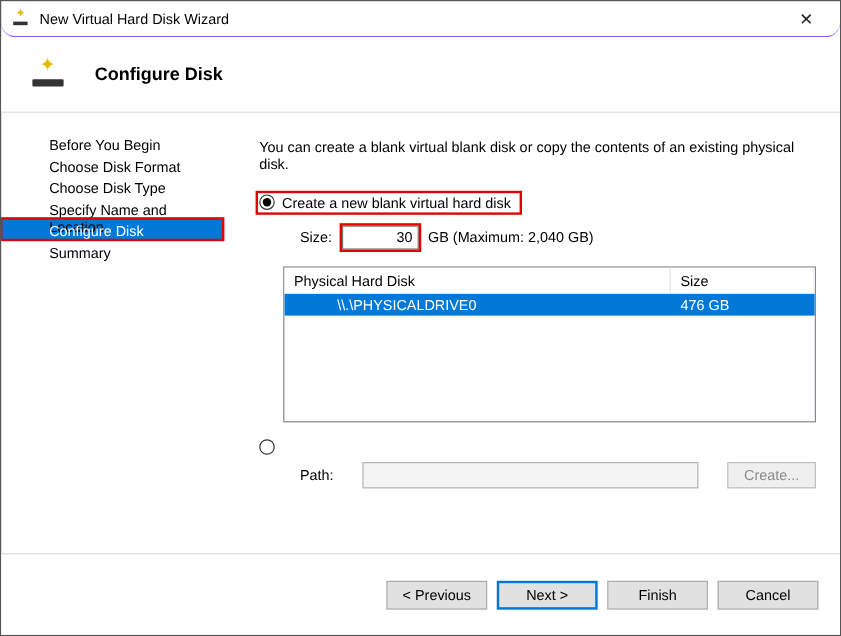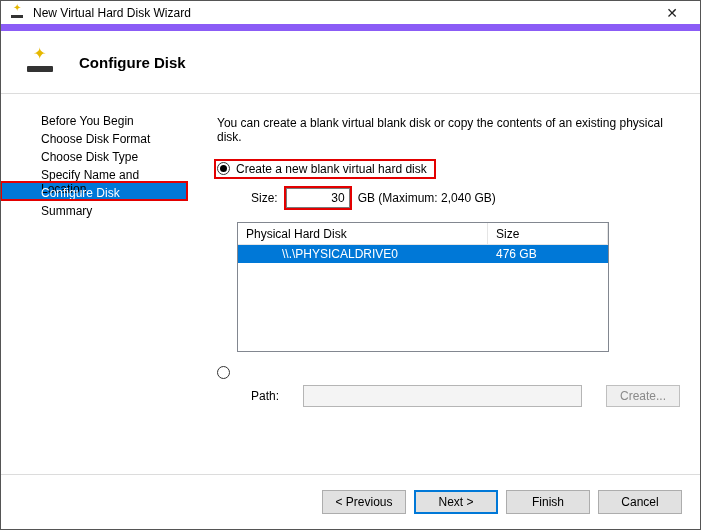--- a/index.html
+++ b/index.html
@@ -14,21 +14,22 @@
     height: 530px;
     border: 1px solid #555;
     overflow: hidden;
     position: relative;
   }
   .titlebar {
     height: 30px;
     display: flex;
     align-items: center;
     padding: 0 8px;
-    border-bottom: 7px solid #8b5cf6;
+    border-bottom: 1px solid #8b5cf6;
+    border-radius: 12px;
   }
   .titlebar .icon { width: 16px; height: 16px; margin-right: 8px; position: relative; }
   .titlebar .icon::before {
     content:""; position:absolute; left:2px; top:10px; width:12px; height:3px; background:#333;
   }
   .titlebar .icon::after {
     content:"✦"; position:absolute; left:4px; top:-3px; font-size:10px; color:#e6b800;
   }
   .titlebar-title { flex:1; font-size:12px; color:#000; }
   .close-btn { width:40px; height:28px; display:flex; align-items:center; justify-content:center; font-size:14px; color:#222; cursor:pointer; }
@@ -95,21 +96,21 @@
 
   .size-row { display:flex; align-items:center; margin:8px 0 14px 34px; gap:8px; }
   .size-input {
     width:64px; height:20px; border:1px solid #7a7a7a; text-align:right; padding:1px 4px;
     font-family:inherit; font-size:12px;
   }
   .size-input.hl { outline:2px solid #e30000; outline-offset:0; }
 
   .disk-table-wrap {
     margin:6px 0 6px 20px;
-    width:372px;
+    width:444px;
   }
   .disk-table {
     border:1px solid #828790;
     height:130px;
     overflow:hidden;
     background:#fff;
   }
   .dt-head {
     display:flex;
     font-size:12px;
@@ -134,21 +135,21 @@
   .path-row { display:flex; align-items:center; margin:6px 0 0 34px; gap:24px; }
   .path-input { flex:1; height:22px; border:1px solid #b5b5b5; background:#f4f4f4; }
   .browse-btn {
     width:74px; height:22px; border:1px solid #bfbfbf; background:#efefef; color:#8a8a8a;
     font-family:inherit; font-size:12px; cursor:not-allowed;
   }
 
   .footer {
     position:absolute;
     left:0; right:0; bottom:0;
-    height:55px;
+    height:68px;
     border-top:1px solid #dcdcdc;
     display:flex;
     align-items:center;
     justify-content:flex-end;
     gap:8px;
     padding-right:18px;
     background:#fff;
   }
   .btn {
     min-width:84px; height:24px; padding:0 10px;

